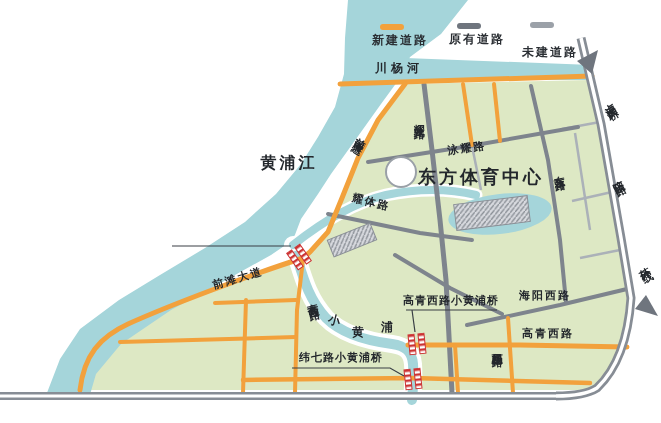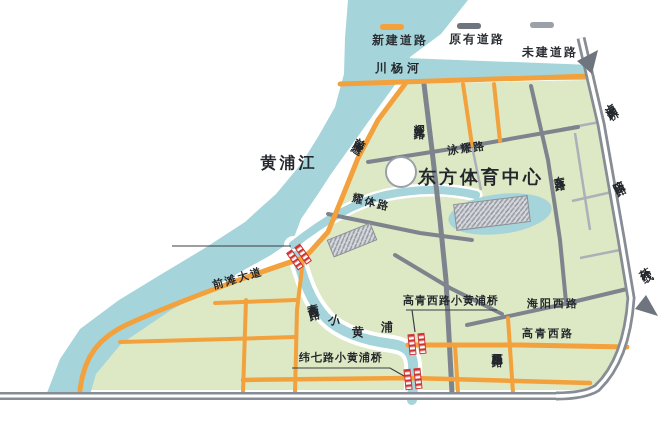--- a/index.html
+++ b/index.html
@@ -151,21 +151,21 @@
   <span class="lbl" style="left:238px;top:279px;letter-spacing:2px;transform:translate(-50%,-50%) rotate(-16deg);">前滩大道</span>
 
   <span class="lbl v" style="left:309px;top:299px;transform:translate(-50%,-50%) rotate(-14deg);">高青西路</span>
 
   <span class="lbl" style="left:334px;top:321px;font-size:12px;transform:translate(-50%,-50%) rotate(15deg);">小</span>
   <span class="lbl" style="left:358px;top:333px;font-size:12px;transform:translate(-50%,-50%);">黄</span>
   <span class="lbl" style="left:387px;top:328px;font-size:12px;transform:translate(-50%,-50%);">浦</span>
 
   <span class="lbl" style="left:451px;top:301px;letter-spacing:1px;transform:translate(-50%,-50%);">高青西路小黄浦桥</span>
 
-  <span class="lbl" style="left:545px;top:304px;letter-spacing:2px;transform:translate(-50%,-50%);margin-left:8px;">海阳西路</span>
+  <span class="lbl" style="left:545px;top:296px;letter-spacing:2px;transform:translate(-50%,-50%);">海阳西路</span>
 
   <span class="lbl" style="left:548px;top:334px;letter-spacing:2px;transform:translate(-50%,-50%);">高青西路</span>
 
   <span class="lbl v" style="left:496px;top:346px;letter-spacing:1px;transform:translate(-50%,-50%);">杨思西路</span>
 
   <span class="lbl" style="left:341px;top:358px;letter-spacing:1px;transform:translate(-50%,-50%);">纬七路小黄浦桥</span>
 
 </div>
 
 </body></html>

